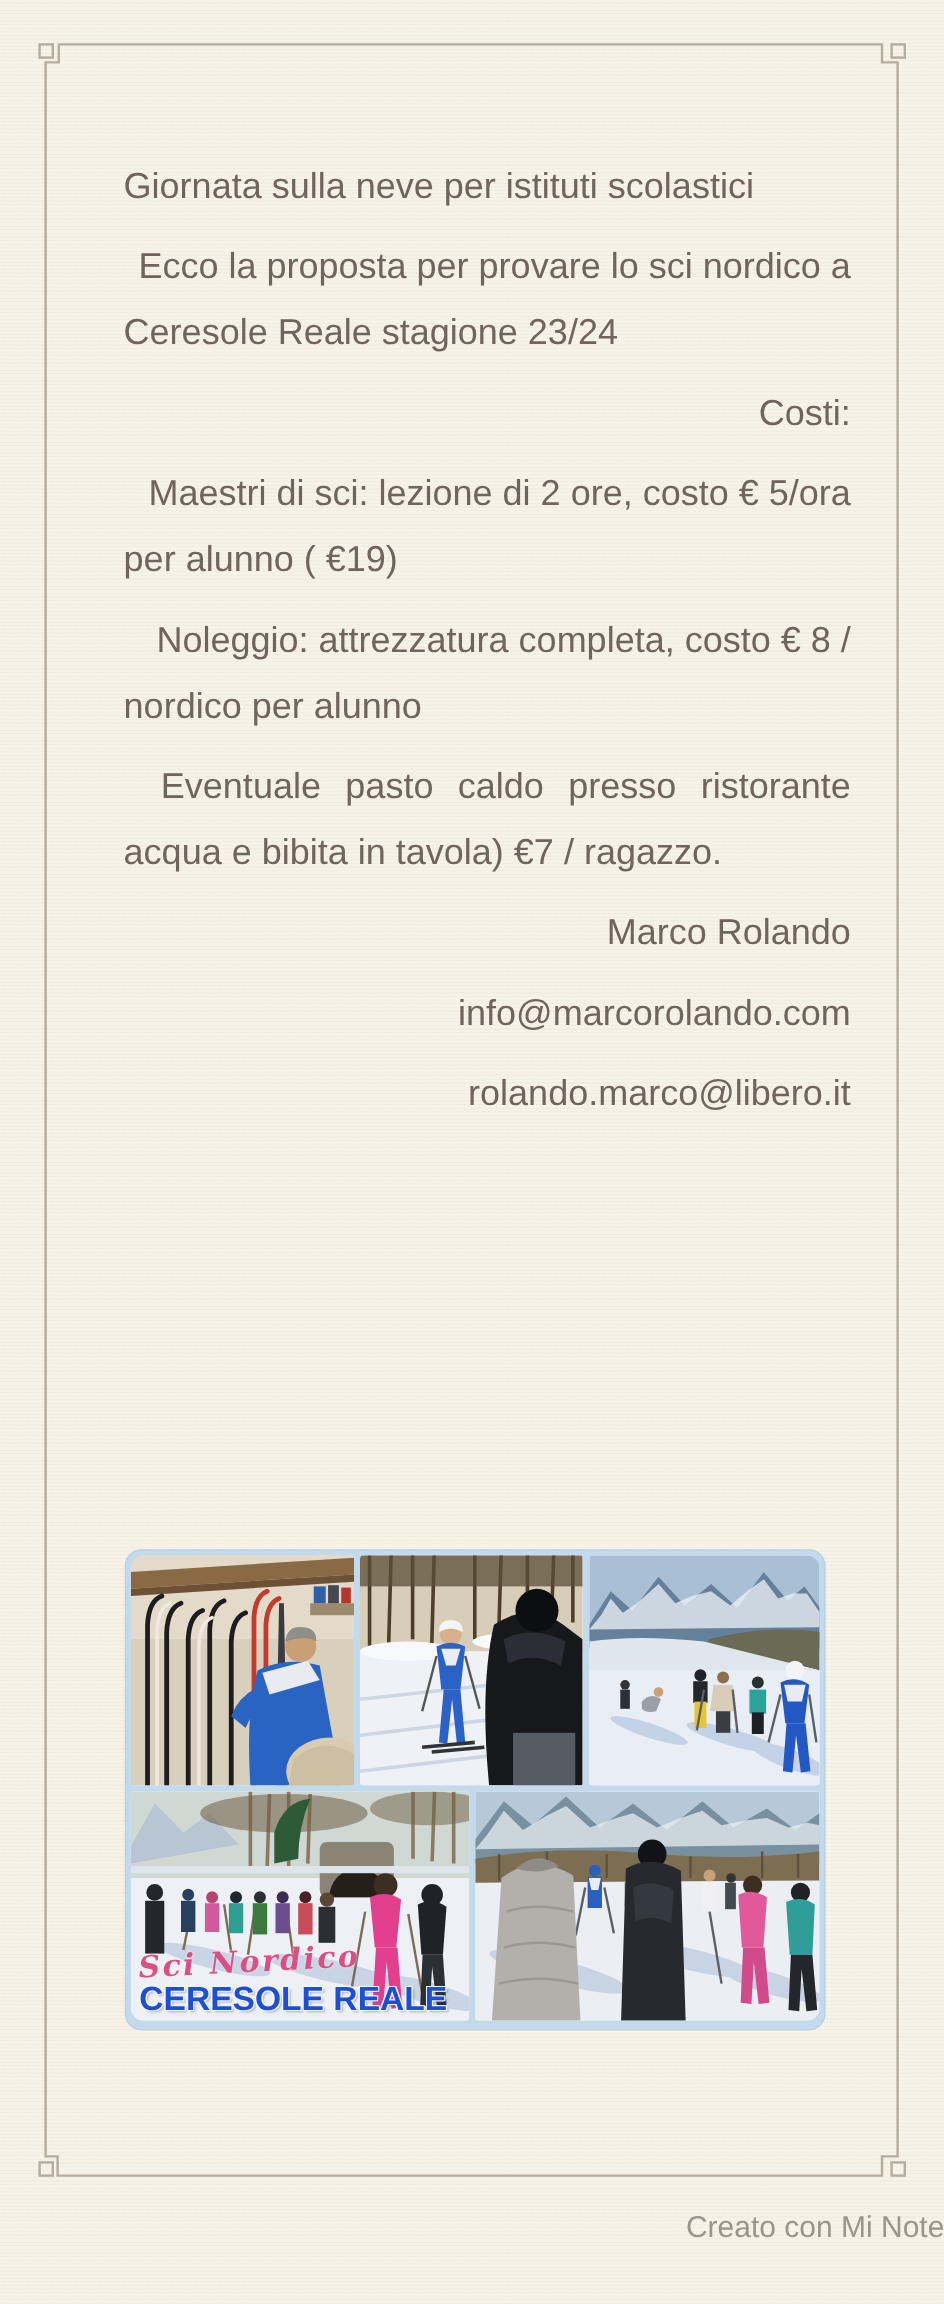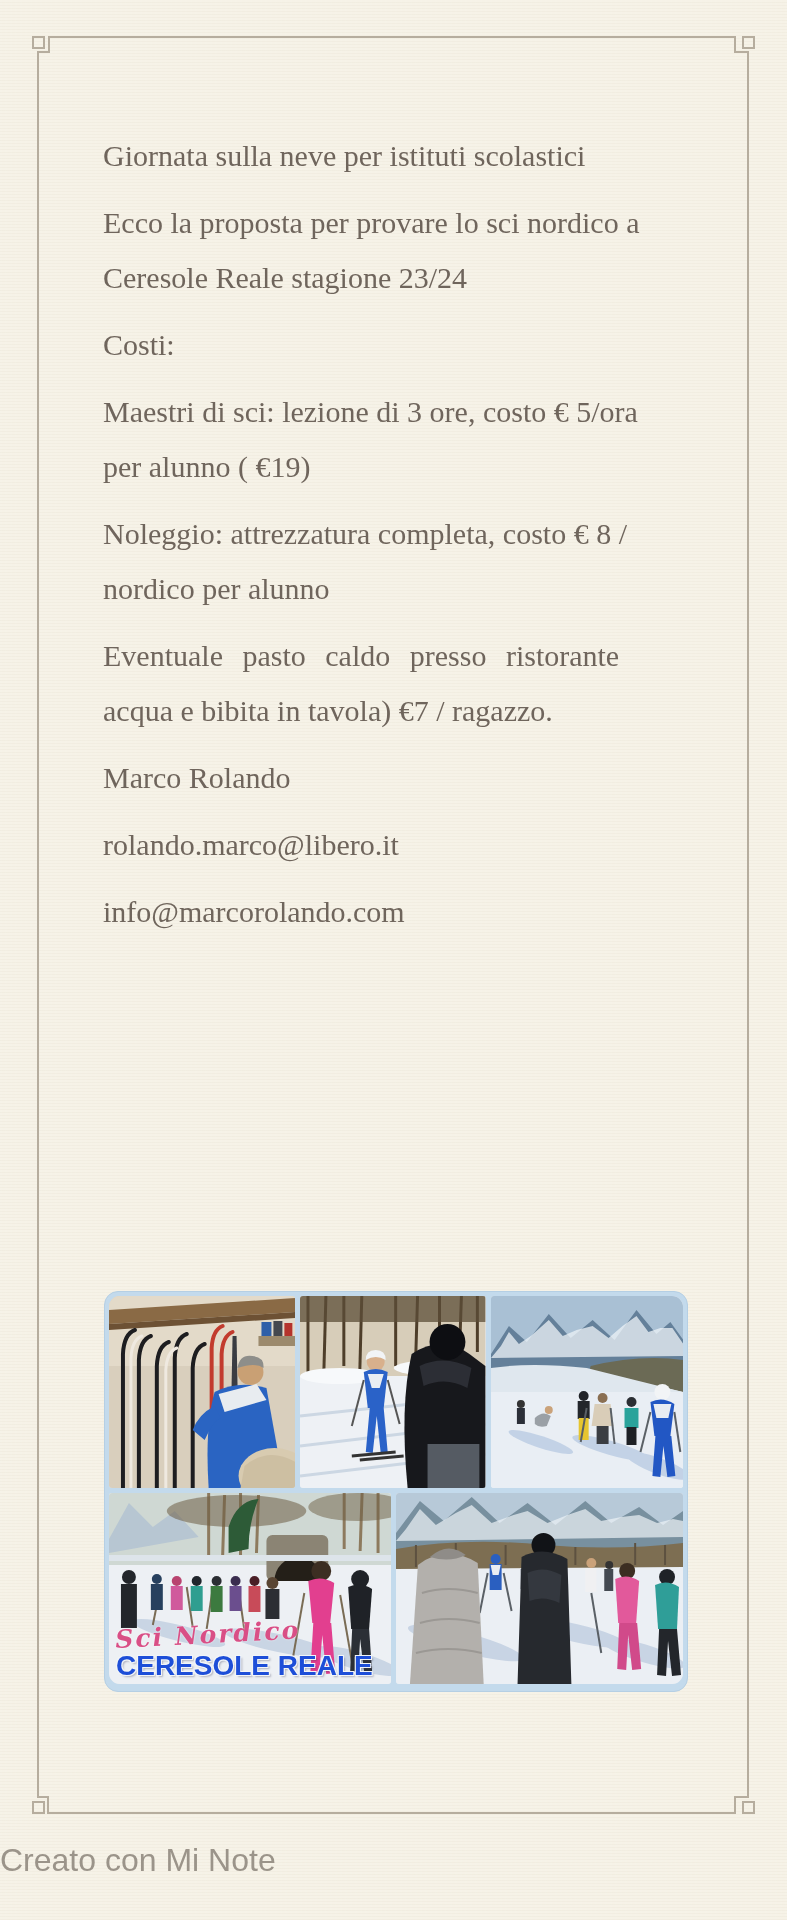--- a/index.html
+++ b/index.html
@@ -13,22 +13,22 @@
     overflow:hidden;
     font-family:"Liberation Sans", sans-serif;
   }
   
   #frame{position:absolute;left:0;top:0;pointer-events:none;}
   
   .note-text{
     position:absolute;left:103px;top:128px;width:606px;
     color:#6f655c;font-size:30px;
   }
-  .line{line-height:55px;white-space:nowrap;font-family:Liberation Serif, serif;}
-  .line.para{margin-top:12px;}
+  .line{line-height:55px;white-space:nowrap;}
+  .line.para{margin-top:12px;text-align:right;}
   .line.spread{word-spacing:0.40em;}
   
   .collage{
     position:absolute;left:104px;top:1291px;width:584px;height:401px;
     background:#c3daec;border:1px solid #b5cfe4;border-radius:14px;
     box-sizing:border-box;padding:4px;
   }
   .collage-row{display:flex;gap:5px;margin-bottom:5px;}
   .collage-row:last-child{margin-bottom:0;}
   .cell{position:relative;overflow:hidden;border-radius:3px;background:#dfe6ec;}
@@ -46,51 +46,51 @@
     font-size:25px;color:#d94f86;transform:rotate(-3deg);transform-origin:left bottom;
     text-shadow:0 0 2px rgba(255,255,255,.8);
     letter-spacing:2px;
   }
   .caption-title{
     font-size:28px;font-weight:bold;color:#1d4ed8;letter-spacing:0px;
     text-shadow:-1px -1px 0 #f2f5f8,1px -1px 0 #f2f5f8,-1px 1px 0 #f2f5f8,1px 1px 0 #f2f5f8, 2px 2px 2px rgba(60,60,90,.35);
   }
   
   .footer{
-    position:absolute;left:0;top:1842px;width:787px;text-align:left;
-    font-size:32px;color:#9b948a;
+    position:absolute;left:0;top:1842px;width:787px;text-align:right;
+    font-size:25px;color:#9b948a;
   }
 </style>
 </head>
 <body>
 
 <div id="screen">
 
   <svg id="frame" width="787" height="1920" viewBox="0 0 787 1920">
     <path d="M49,37 H735 V52 H748 V1797 H735 V1813 H48 V1797 H38 V52 H49 Z" fill="none" stroke="#b6ad9e" stroke-width="2"></path>
     <rect x="33" y="37" width="11" height="11" fill="none" stroke="#b6ad9e" stroke-width="2"></rect>
     <rect x="743" y="37" width="11" height="11" fill="none" stroke="#b6ad9e" stroke-width="2"></rect>
     <rect x="33" y="1802" width="11" height="11" fill="none" stroke="#b6ad9e" stroke-width="2"></rect>
     <rect x="743" y="1802" width="11" height="11" fill="none" stroke="#b6ad9e" stroke-width="2"></rect>
   </svg>
 
   <div class="note-text">
       <div class="line">Giornata sulla neve per istituti scolastici</div>
       <div class="line para">Ecco la proposta per provare lo sci nordico a</div>
       <div class="line">Ceresole Reale stagione 23/24</div>
       <div class="line para">Costi:</div>
-      <div class="line para">Maestri di sci: lezione di 3 ore, costo € 5/ora</div>
+      <div class="line para">Maestri di sci: lezione di 2 ore, costo € 5/ora</div>
       <div class="line">per alunno ( €19)</div>
       <div class="line para">Noleggio: attrezzatura completa, costo € 8 /</div>
       <div class="line">nordico per alunno</div>
       <div class="line para spread">Eventuale pasto caldo presso ristorante</div>
       <div class="line">acqua e bibita in tavola) €7 / ragazzo.</div>
       <div class="line para">Marco Rolando</div>
+      <div class="line para">info@marcorolando.com</div>
       <div class="line para">rolando.marco@libero.it</div>
-      <div class="line para">info@marcorolando.com</div>
     </div>
 
   <div class="collage">
     <div class="collage-row r1">
 
       <div class="cell tl" style="width:187px">
         <svg viewBox="0 0 187 192" preserveAspectRatio="none">
           <rect width="187" height="192" fill="#d9cfbd"></rect>
           <rect y="0" width="187" height="70" fill="#e3dac9"></rect>
           <polygon points="0,14 187,2 187,16 0,28" fill="#8a6a45"></polygon>

